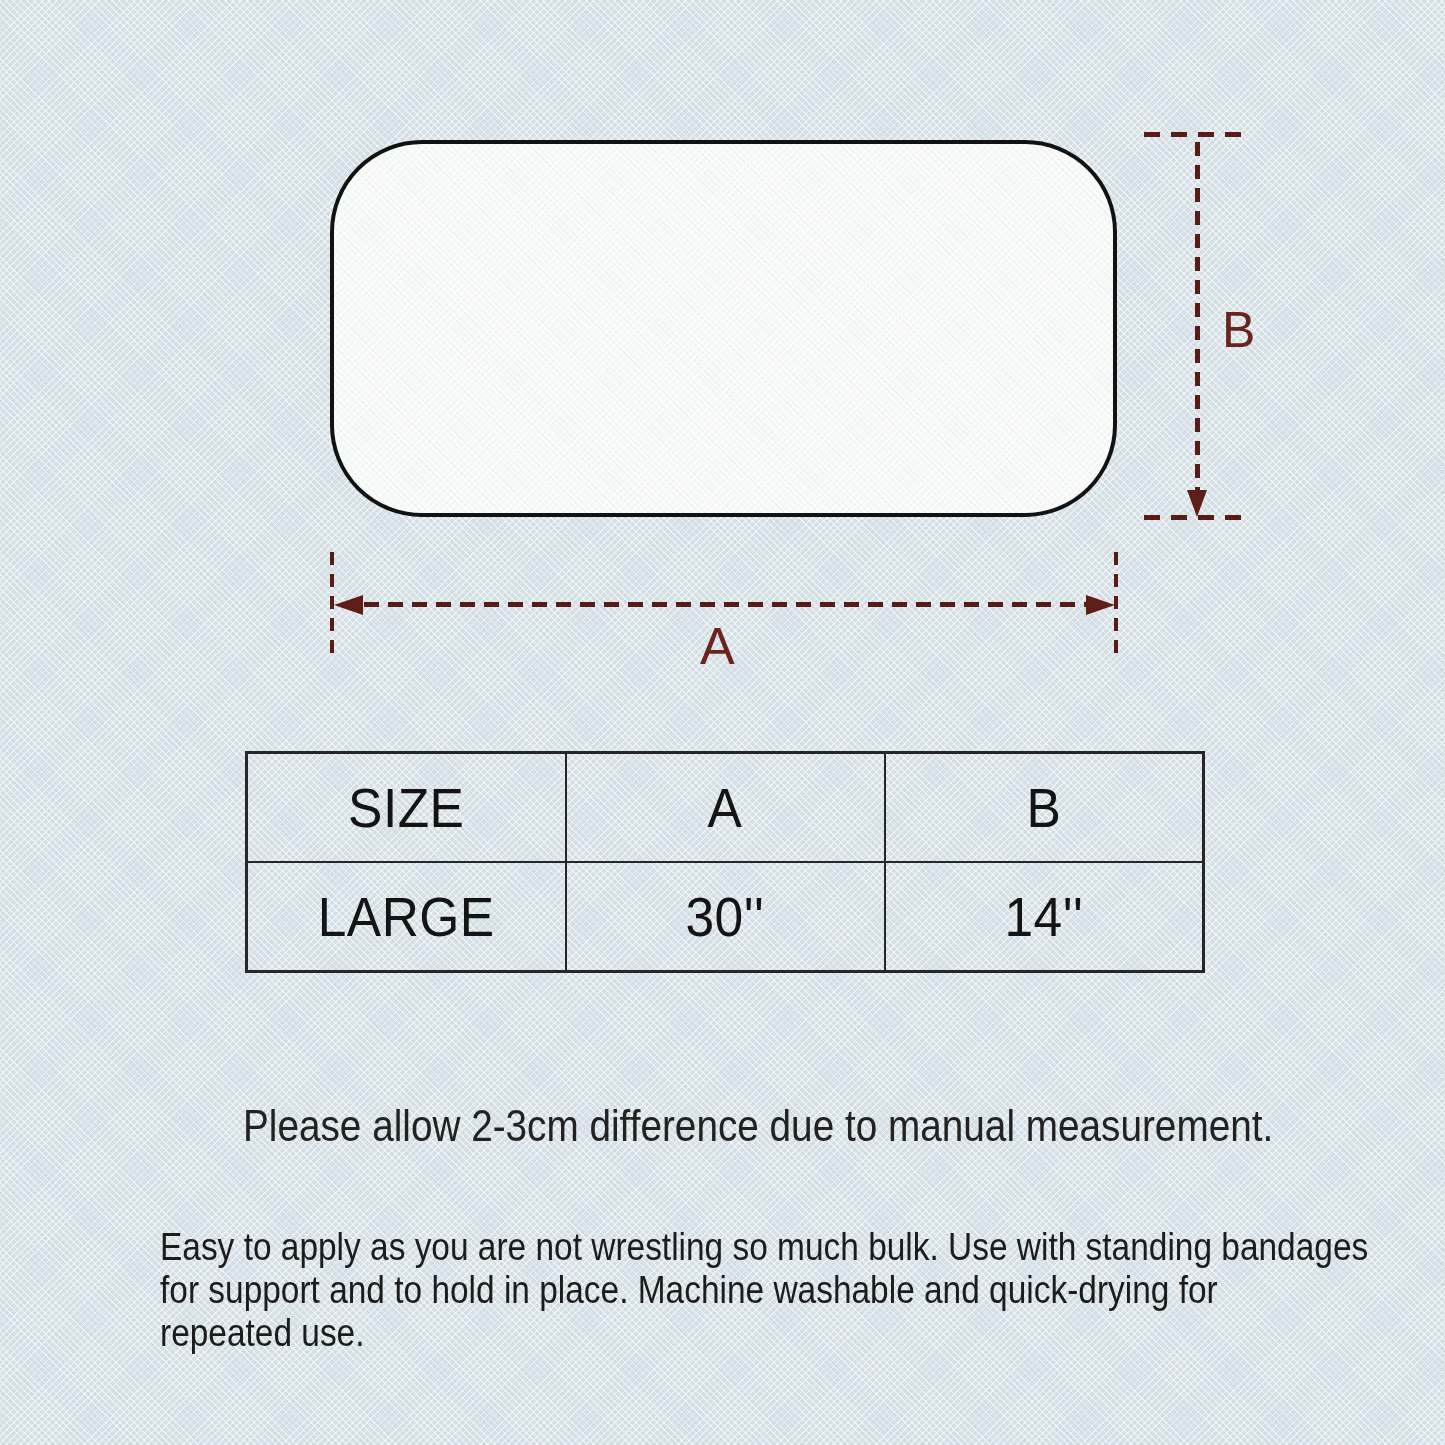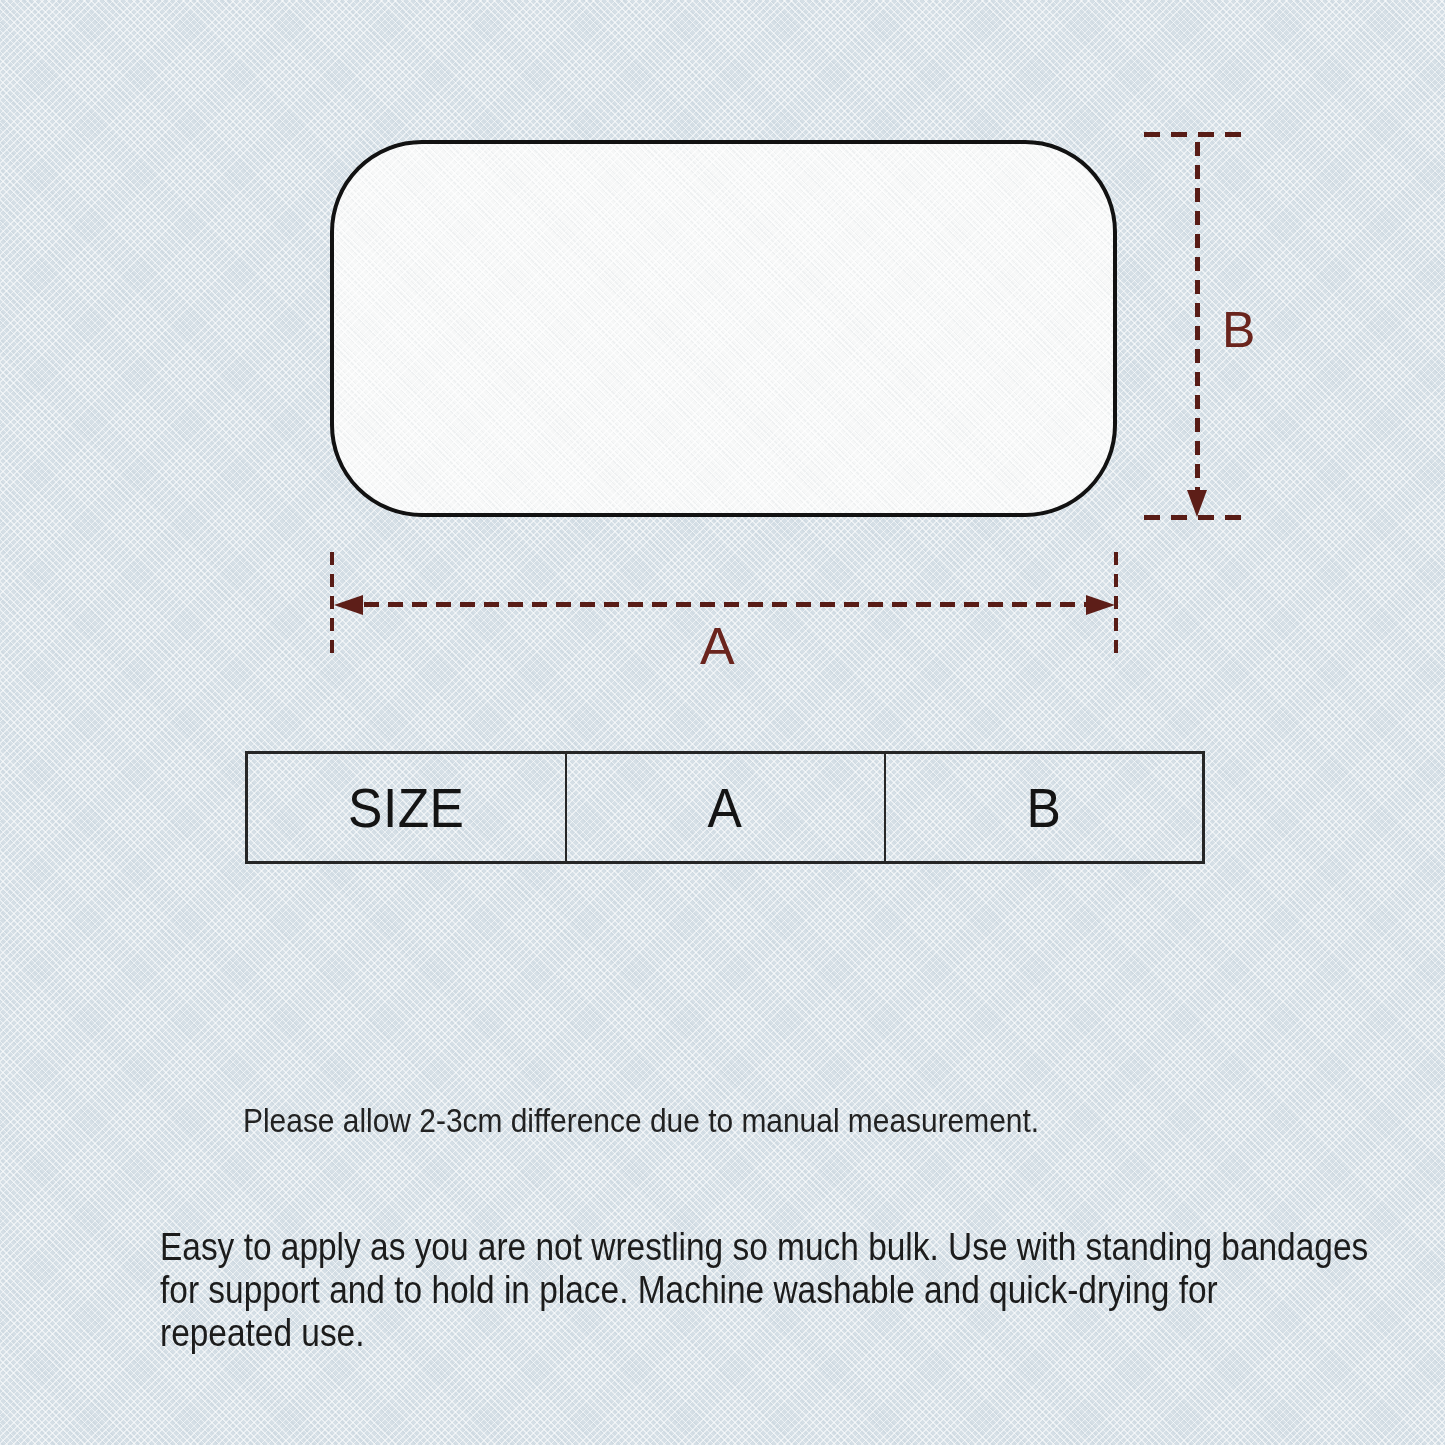--- a/index.html
+++ b/index.html
@@ -61,21 +61,21 @@
     letter-spacing:.5px;
     padding:0;
   }
   .size-table{border:3px solid #262626;}
 
   .cond{display:inline-block;transform:scaleX(.92);transform-origin:center center;white-space:nowrap;}
   .cond-left{display:inline-block;transform:scaleX(.88);transform-origin:left center;white-space:nowrap;}
 
   .caption{
     left:243px; top:1100px;
-    font-size:34px; color:#222; line-height:1.2;
+    font-size:44px; color:#222; line-height:1.2;
   }
   .paragraph{
     left:160px; top:1226px;
     font-size:38px; color:#1c1c1c; line-height:43px;
   }
   .paragraph .line{height:43px;}
 </style>
 </head>
 <body>
 
@@ -96,20 +96,25 @@
   <div class="abs arrow-right" style="left:1086px;top:595px;"></div>
   <div class="abs dim-label" style="left:700px;top:620px;font-size:52px;">A</div>
 
   <table class="abs size-table">
     <tbody>
         <tr>
       <td><span class="cond">SIZE</span></td>
       <td><span class="cond">A</span></td>
       <td><span class="cond">B</span></td>
     </tr>
+    <tr>
+      <td><span class="cond">LARGE</span></td>
+      <td><span class="cond">30''</span></td>
+      <td><span class="cond">14''</span></td>
+    </tr>
   </tbody>
     </table>
 
   <div class="abs caption">
     <span class="cond-left">Please allow 2-3cm difference due to manual measurement.</span>
   </div>
 
   <div class="abs paragraph">
     <div class="line"><span class="cond-left">Easy to apply as you are not wrestling so much bulk. Use with standing bandages</span></div>
     <div class="line"><span class="cond-left">for support and to hold in place. Machine washable and quick-drying for</span></div>

